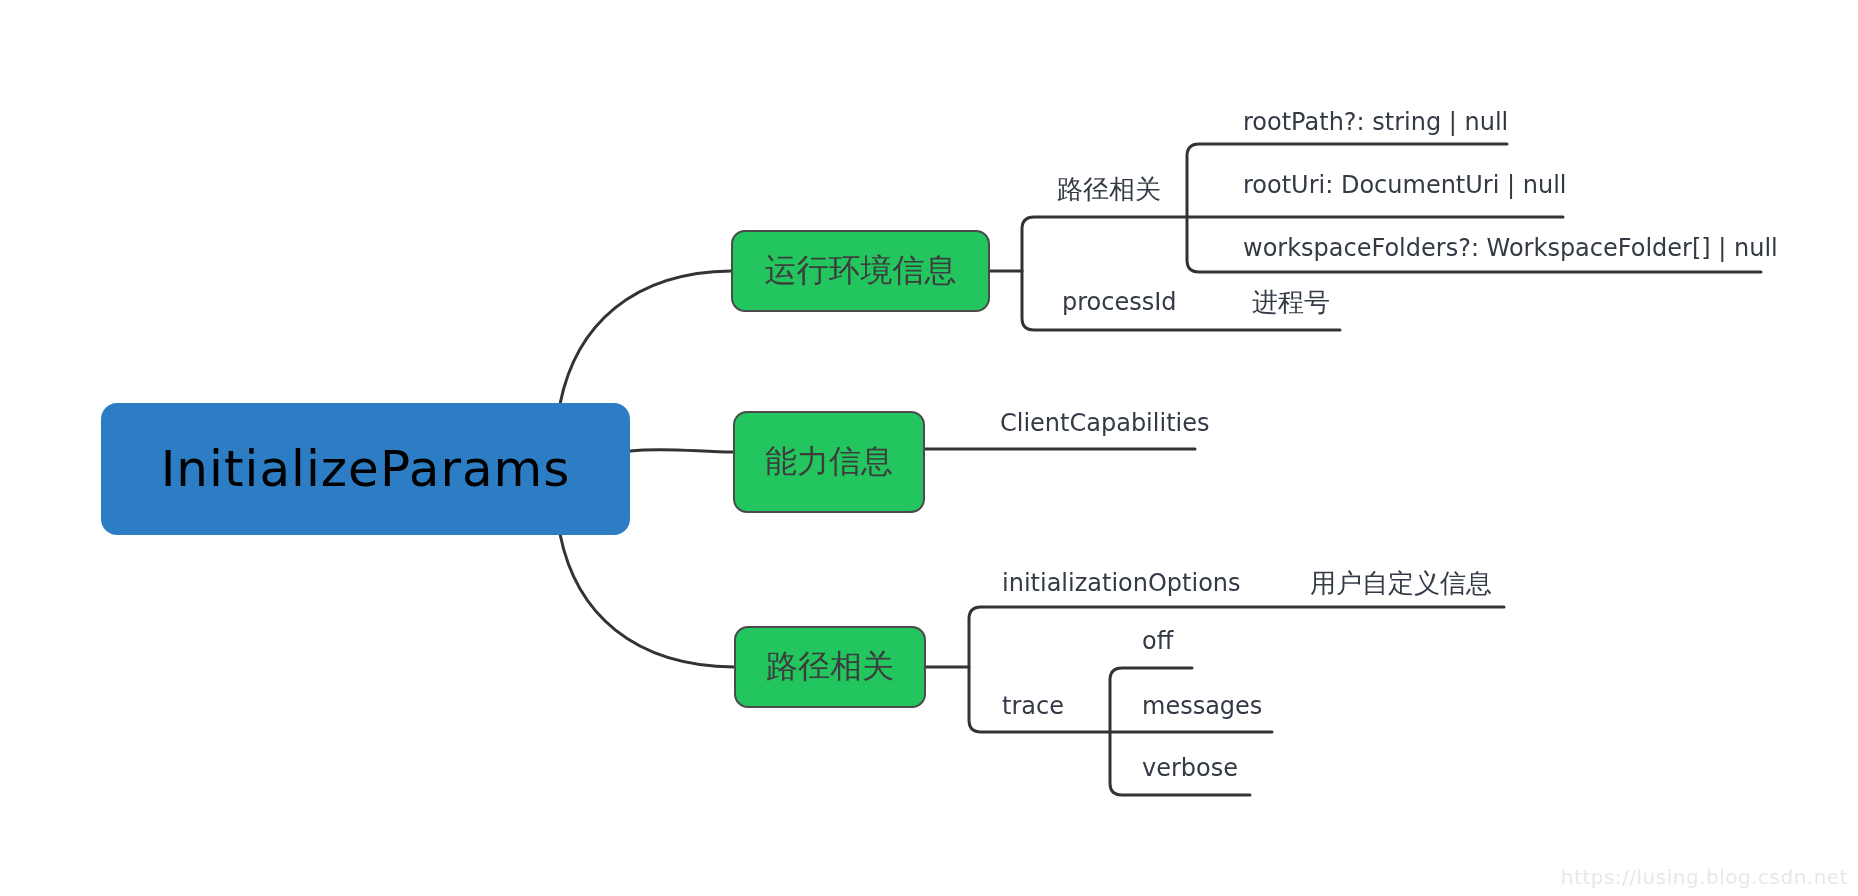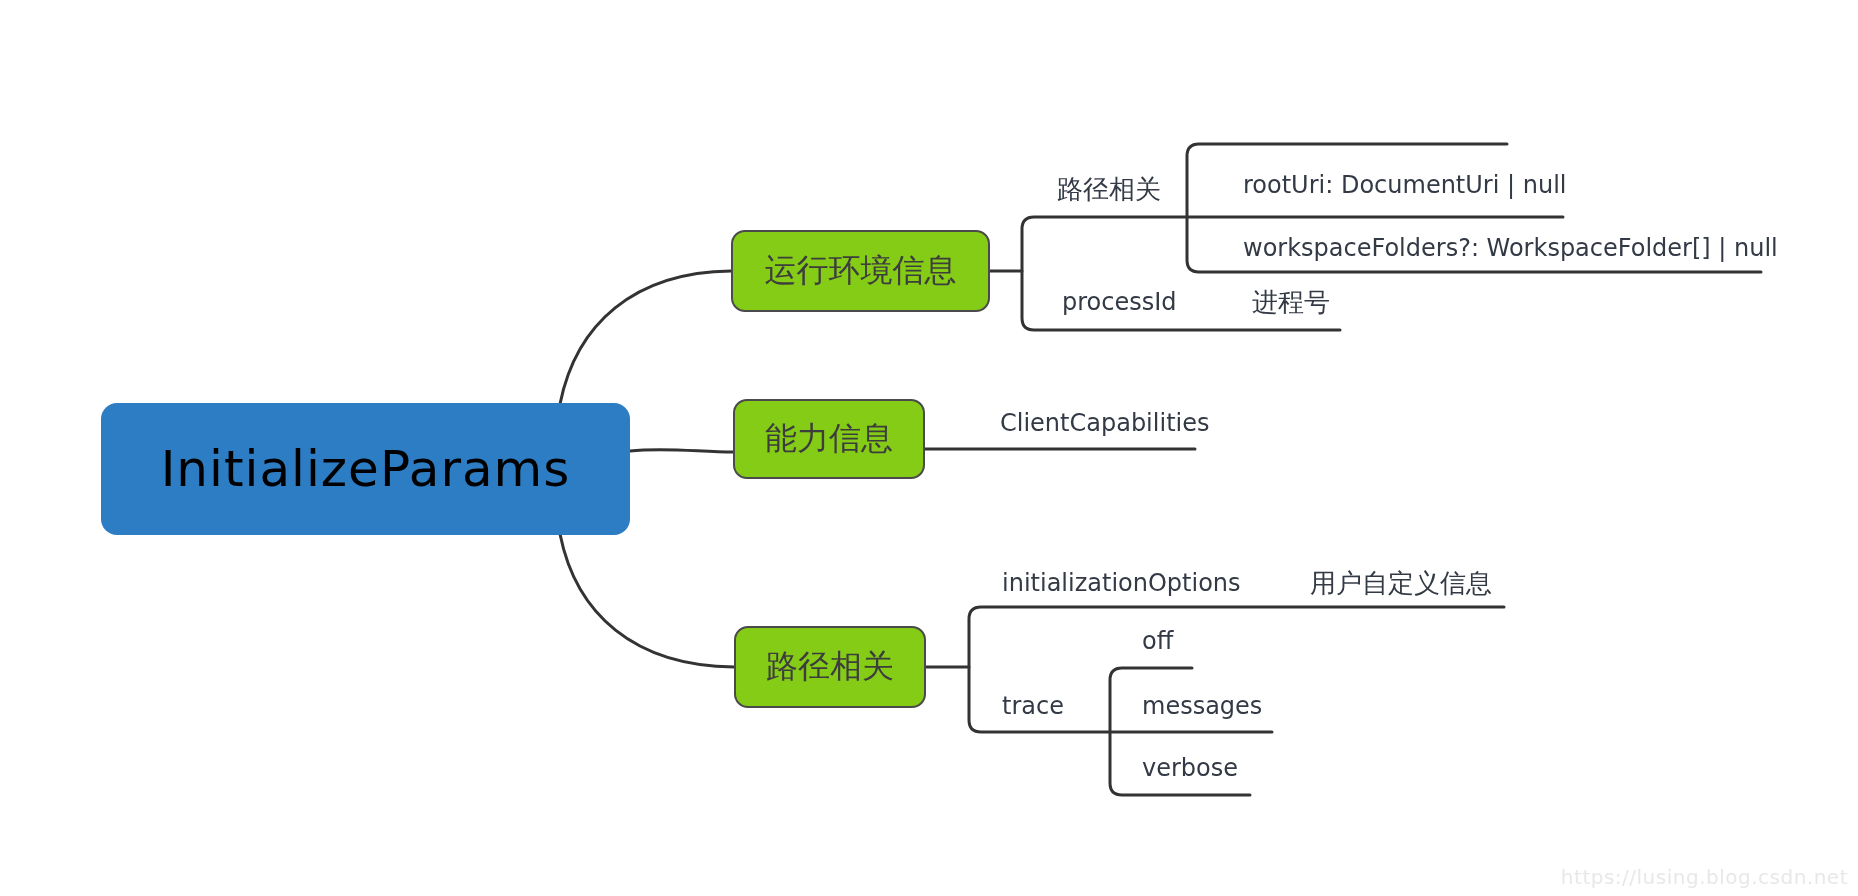--- a/index.html
+++ b/index.html
@@ -39,28 +39,28 @@
   .root-box {
     left: 101px; top: 403px;
     width: 529px; height: 132px;
     background: #2d7dc5;
     border-radius: 16px;
     color: #000000;
     font-size: 50px;
     letter-spacing: 1px;
   }
   .branch-box {
-    background: #84cc16;
+    background: #22c55e;
     border: 2.5px solid #4a4a4a;
     border-radius: 14px;
     color: #3d3d3d;
     font-size: 32px;
   }
   #branch-env { left: 731px; top: 230px; width: 259px; height: 82px; }
-  #branch-cap { left: 733px; top: 399px; width: 192px; height: 80px; }
+  #branch-cap { left: 733px; top: 411px; width: 192px; height: 102px; }
   #branch-aux { left: 734px; top: 626px; width: 192px; height: 82px; }
   .leaf {
     position: absolute;
     white-space: nowrap;
     color: #333a45;
     font-size: 24px;
     line-height: 30px;
   }
   .leaf.cjk { font-size: 26px; }
   .watermark {
@@ -104,20 +104,21 @@
 
   <div class="node-box branch-box" id="branch-cap">
     <span>能力信息</span>
   </div>
 
   <div class="node-box branch-box" id="branch-aux">
     <span>路径相关</span>
   </div>
 
   <div class="leaf cjk" style="left:1057px; top:174px;">路径相关</div>
+  <div class="leaf" style="left:1243px; top:107px;">rootPath?: string | null</div>
   <div class="leaf" style="left:1243px; top:170px;">rootUri: DocumentUri | null</div>
   <div class="leaf" style="left:1243px; top:233px;">workspaceFolders?: WorkspaceFolder[] | null</div>
   <div class="leaf" style="left:1062px; top:287px;">processId</div>
   <div class="leaf cjk" style="left:1252px; top:287px;">进程号</div>
 
   <div class="leaf" style="left:1000px; top:408px;">ClientCapabilities</div>
 
   <div class="leaf" style="left:1002px; top:568px;">initializationOptions</div>
   <div class="leaf cjk" style="left:1310px; top:568px;">用户自定义信息</div>
   <div class="leaf" style="left:1002px; top:691px;">trace</div>

